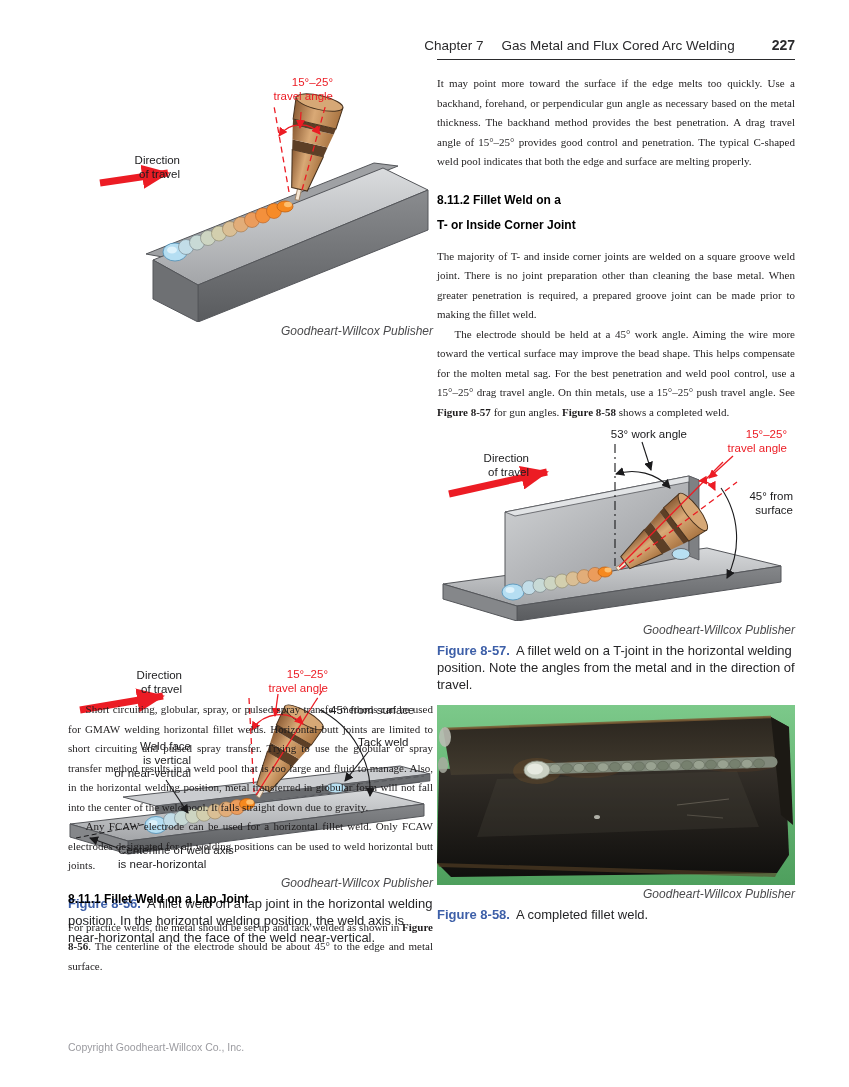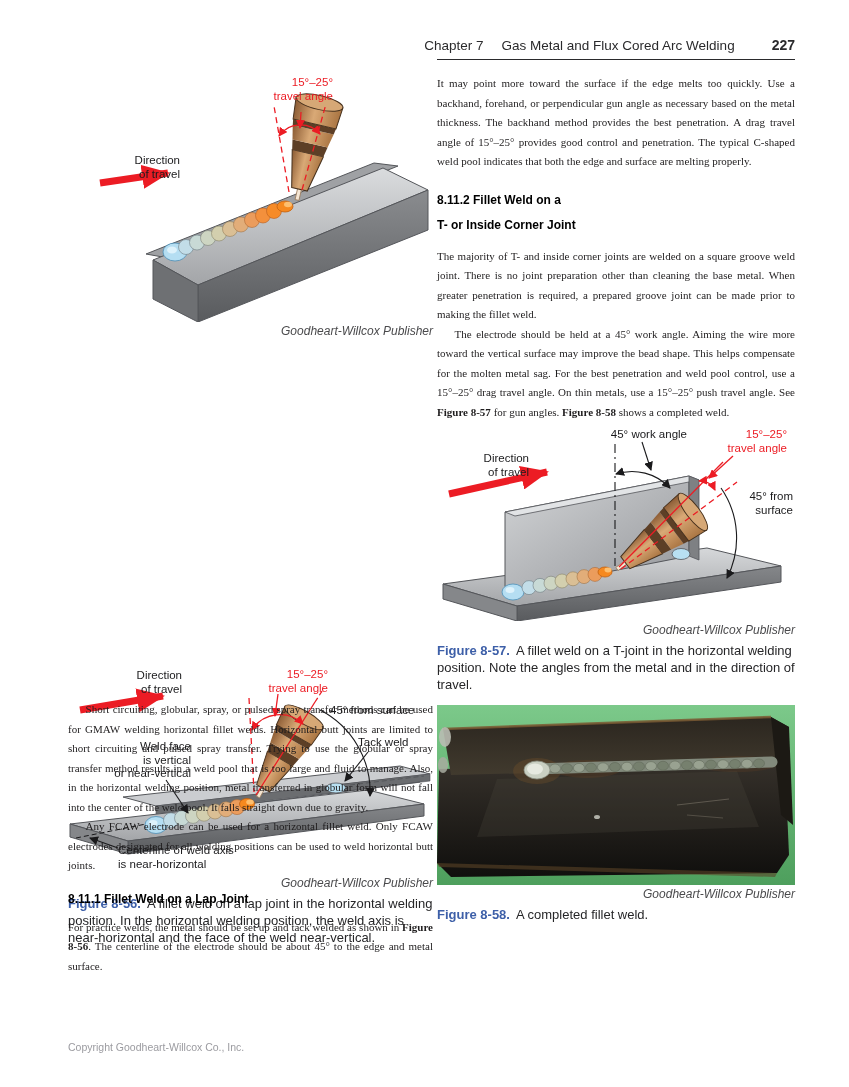--- a/index.html
+++ b/index.html
@@ -299,21 +299,21 @@
             <path d="M 284 62 A 88 88 0 0 1 290 152" marker-end="url(#ab57e)"></path>
           </g>
           <g stroke="#ec1c24" fill="none" stroke-width="1.3">
             <line x1="182" y1="141" x2="286" y2="36"></line>
             <line x1="184" y1="143" x2="300" y2="56" stroke-dasharray="6,4"></line>
             <path d="M 262 55 A 16 16 0 0 1 278 64" marker-start="url(#ar57)" marker-end="url(#ar57)"></path>
             <line x1="296" y1="30" x2="272" y2="52" marker-end="url(#ar57)"></line>
           </g>
           <line x1="12" y1="68" x2="110" y2="46" stroke="#ec1c24" stroke-width="7" marker-end="url(#bigr57)"></line>
         </svg>
-        <div class="dlabel" style="left:130px;top:2px;width:120px;">45° work angle</div>
+        <div class="dlabel" style="left:130px;top:2px;width:120px;">53° work angle</div>
         <div class="dlabel red" style="left:250px;top:2px;width:100px;">15°–25°
 travel angle</div>
         <div class="dlabel" style="left:16px;top:26px;width:76px;">Direction
 of travel</div>
         <div class="dlabel" style="left:296px;top:64px;width:60px;">45° from
 surface</div>
       </div>
       <div class="credit">Goodheart-Willcox Publisher</div>
       <div class="cap">
         <span class="figlab">Figure 8-57.</span><span>A fillet weld on a T-joint in the horizontal welding position. Note the angles from the metal and in the direction of travel.</span>

